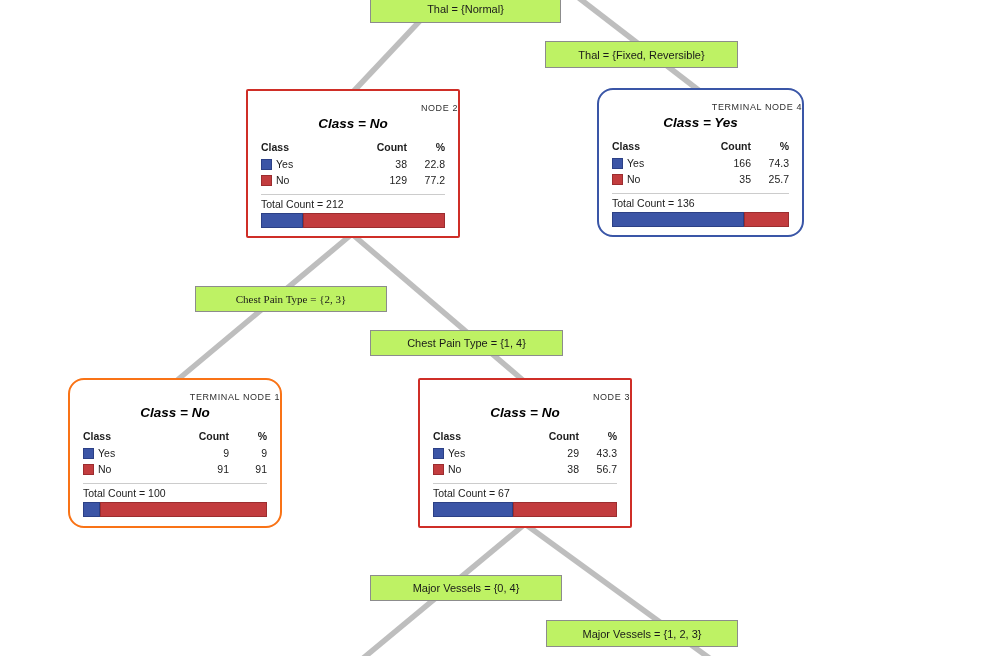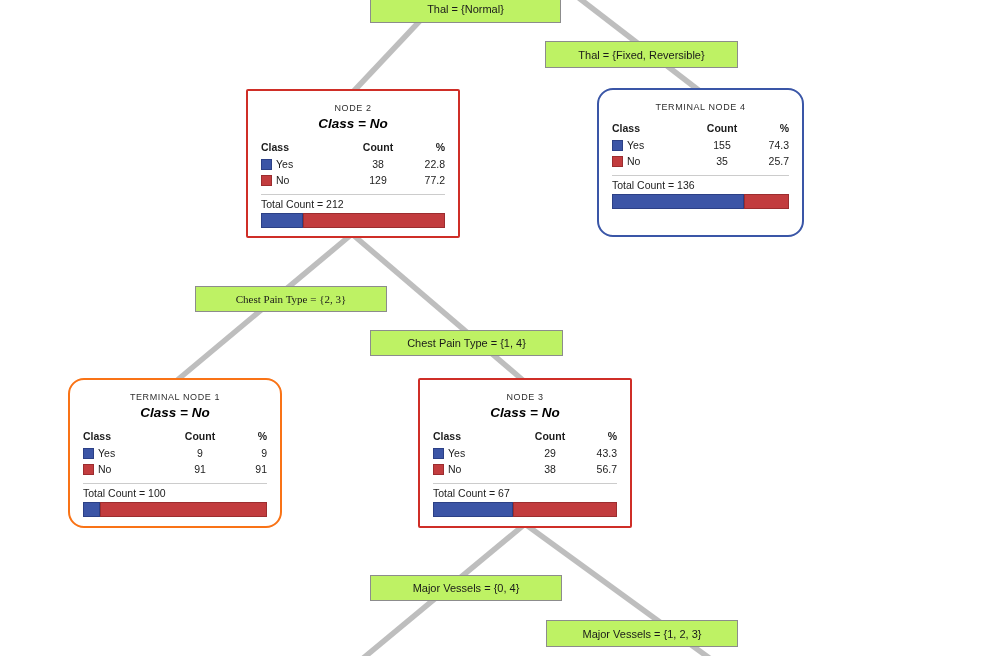--- a/index.html
+++ b/index.html
@@ -19,32 +19,32 @@
 
   .node {
     position:absolute; box-sizing:border-box; background:#ffffff;
     display:flex; flex-direction:column; padding:8px 0 8px 0;
   }
   .node.internal { border:2px solid #cf2e27; border-radius:2px; }
   .node.terminal-red { border:2px solid #f97316; border-radius:16px; }
   .node.terminal-blue { border:2px solid #3a56a7; border-radius:16px; }
 
   .node-title {
-    text-align:center; font-size:9px; letter-spacing:0.6px;
+    text-align:right; font-size:9px; letter-spacing:0.6px;
     color:#2f2f2f; margin-top:4px;
   }
   .node-class {
     text-align:center; font-size:13.5px; font-weight:bold;
     color:#000000; margin-top:3px;font-style:italic;
   }
   .node-table { margin:9px 13px 0 13px; font-size:10.5px; color:#222222; }
   .trow { display:flex; align-items:center; height:16px; }
   .trow.thead { font-weight:bold; height:14px; margin-bottom:2px; color:#1c1c1c; }
   .c-class { flex:1; display:flex; align-items:center;text-align:right; }
-  .c-count { width:58px; text-align:center; }
+  .c-count { width:58px; text-align:right; }
   .c-pct { width:38px; text-align:right; }
   .swatch {
     display:inline-block; width:11px; height:11px; margin-right:4px;
     box-sizing:border-box;
   }
   .swatch.yes { background:#3c55a6; border:1px solid #2c4086; }
   .swatch.no  { background:#c23c3e; border:1px solid #9c2d2f; }
 
   .divider { border-top:1px solid #cccccc; margin:6px 13px 0 13px; }
   .node-total { margin:3px 13px 0 13px; font-size:10.5px; color:#222222; }
@@ -102,32 +102,33 @@
     <div class="divider"></div>
     <div class="node-total">Total Count = 212</div>
     <div class="bar">
       <div class="bar-seg yes" style="width: 22.8%;"></div>
       <div class="bar-seg no" style="width: 77.2%;"></div>
     </div>
   </div>
 
   <div class="node terminal-blue" style="left:597px; top:88px; width:207px; height:149px;">
     <div class="node-title">TERMINAL NODE 4</div>
-    <div class="node-table">
-      <div class="trow thead">
-        <span class="c-class">Class</span>
-        <span class="c-count">Count</span>
-        <span class="c-pct">%</span>
-      </div>
-      <div class="trow">
-        <span class="c-class">
-            <span class="swatch yes"></span>
-            <span>Yes</span>
-          </span>
-        <span class="c-count">155</span>
+    <div class="node-class">Class = Yes</div>
+    <div class="node-table">
+      <div class="trow thead">
+        <span class="c-class">Class</span>
+        <span class="c-count">Count</span>
+        <span class="c-pct">%</span>
+      </div>
+      <div class="trow">
+        <span class="c-class">
+            <span class="swatch yes"></span>
+            <span>Yes</span>
+          </span>
+        <span class="c-count">166</span>
         <span class="c-pct">74.3</span>
       </div>
       <div class="trow">
         <span class="c-class">
             <span class="swatch no"></span>
             <span>No</span>
           </span>
         <span class="c-count">35</span>
         <span class="c-pct">25.7</span>
       </div>

